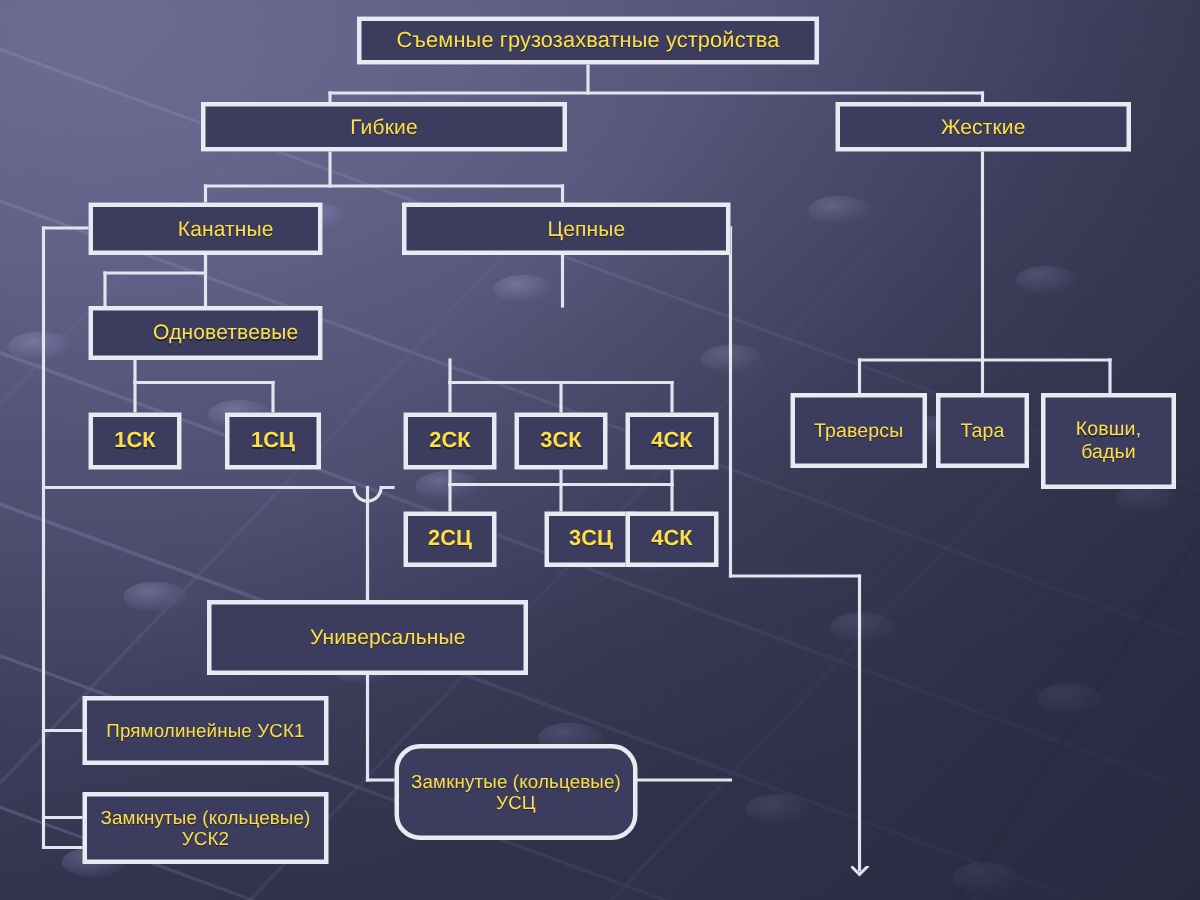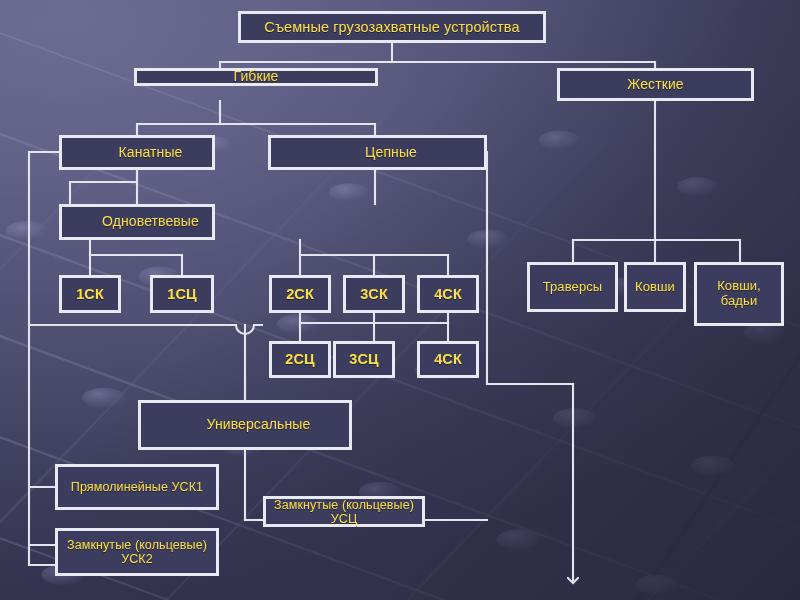--- a/index.html
+++ b/index.html
@@ -213,21 +213,21 @@
       <path d="M655,240 L655,262"></path>
       <path d="M740,240 L740,262"></path>
 
       <path d="M487,384 L573,384"></path>
       <path d="M573,384 L573,580" marker-end="url(#arrowhead)"></path>
     </g>
   </svg>
 
   <div class="node lvl0" style="left:238px;top:11px;width:308px;height:32px;">Съемные грузозахватные устройства</div>
 
-  <div class="node lvl1" style="left:134px;top:68px;width:244px;height:18px;">Гибкие</div>
+  <div class="node lvl1" style="left:134px;top:68px;width:244px;height:33px;">Гибкие</div>
 
   <div class="node lvl1" style="left:557px;top:68px;width:197px;height:33px;">Жесткие</div>
 
   <div class="node lvl2" style="left:59px;top:135px;width:156px;height:35px;">Канатные</div>
 
   <div class="node lvl2" style="left:59px;top:204px;width:156px;height:36px;">Одноветвевые</div>
 
   <div class="node lvl2" style="left:268px;top:135px;width:219px;height:35px;">Цепные</div>
 
 
@@ -236,31 +236,31 @@
   <div class="node code" style="left:150px;top:275px;width:64px;height:38px;">1СЦ</div>
 
   <div class="node code" style="left:269px;top:275px;width:62px;height:38px;">2СК</div>
 
   <div class="node code" style="left:343px;top:275px;width:62px;height:38px;">3СК</div>
 
   <div class="node code" style="left:417px;top:275px;width:62px;height:38px;">4СК</div>
 
   <div class="node code" style="left:269px;top:341px;width:62px;height:37px;text-align:center;">2СЦ</div>
 
-  <div class="node code" style="left:333px;top:341px;width:62px;height:37px;">3СЦ</div>
+  <div class="node code" style="left:363px;top:341px;width:62px;height:37px;">3СЦ</div>
 
   <div class="node code" style="left:417px;top:341px;width:62px;height:37px;">4СК</div>
 
   <div class="node small" style="left:527px;top:262px;width:91px;height:50px;">Траверсы</div>
 
-  <div class="node small" style="left:624px;top:262px;width:62px;height:50px;">Ковши</div>
+  <div class="node small" style="left:624px;top:262px;width:62px;height:50px;">Тара</div>
 
   <div class="node small" style="left:694px;top:262px;width:90px;height:64px;">Ковши, бадьи</div>
 
   <div class="node lvl2" style="left:138px;top:400px;width:214px;height:50px;">Универсальные</div>
 
   <div class="node tight" style="left:55px;top:464px;width:164px;height:46px;">Прямолинейные УСК1</div>
 
   <div class="node tight" style="left:55px;top:528px;width:164px;height:48px;">Замкнутые (кольцевые) УСК2</div>
 
-  <div class="node tight" style="left:263px;top:496px;width:162px;height:31px;">Замкнутые (кольцевые) УСЦ</div>
+  <div class="node tight" style="left:263px;top:496px;width:162px;height:64px;border-radius:17px;">Замкнутые (кольцевые) УСЦ</div>
 
 </div>
 
 </body></html>

